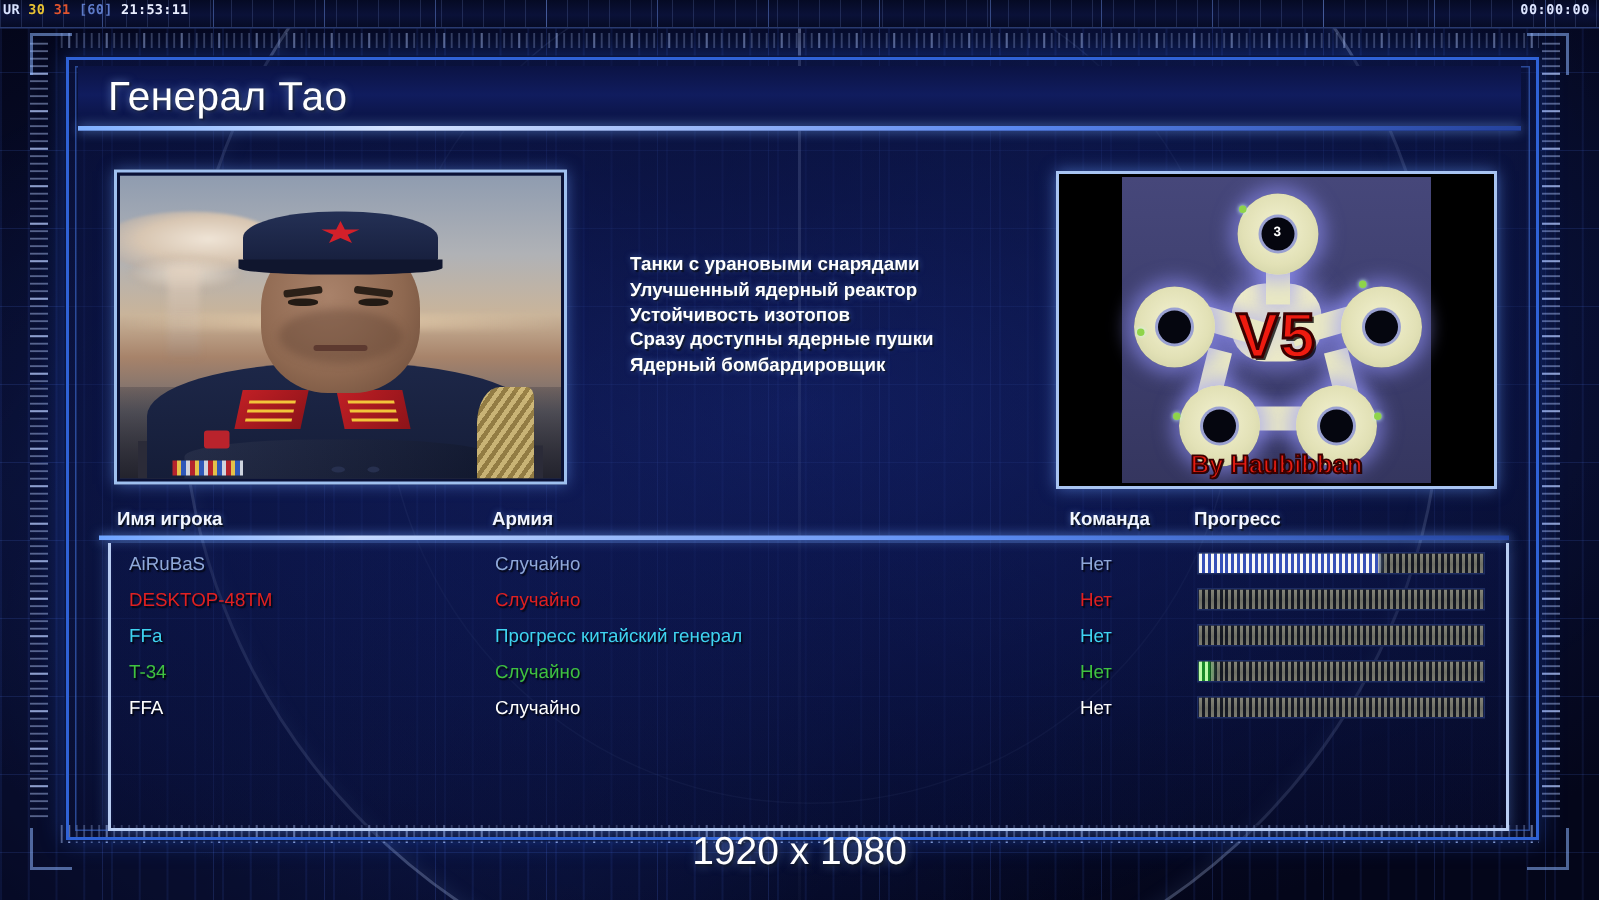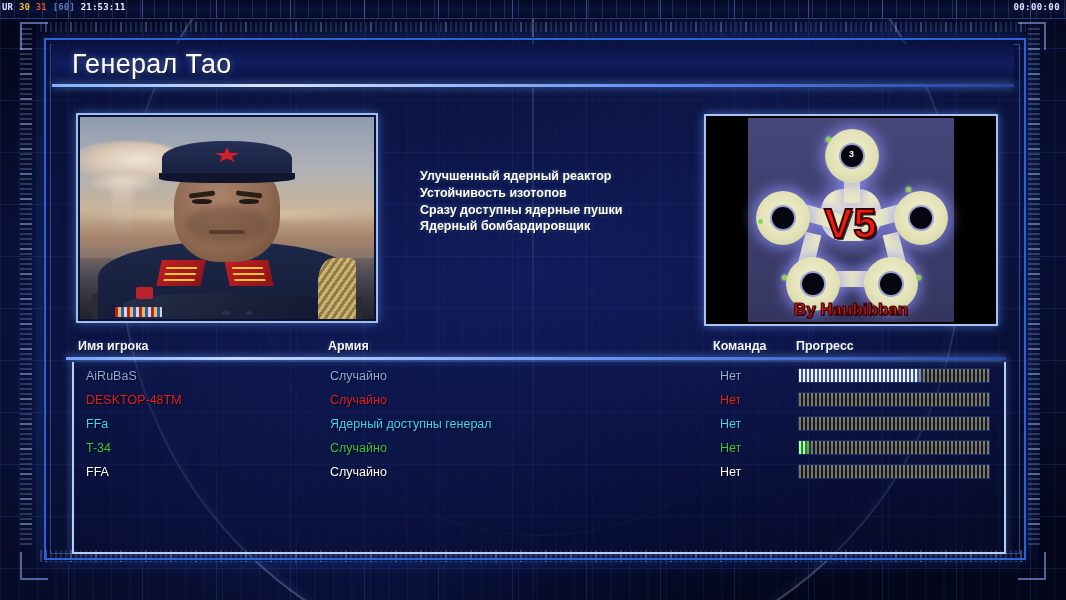--- a/index.html
+++ b/index.html
@@ -307,20 +307,21 @@
       <div class="star"></div>
       <div class="aig"></div>
       <div class="medals"></div>
       <div class="pin"></div>
       <div class="btn-d" style="left:48%;bottom:2%"></div>
       <div class="btn-d" style="left:56%;bottom:2%"></div>
     </div>
   </div>
 
   <div class="abilities">
+    <div>Танки с урановыми снарядами</div>
     <div>Улучшенный ядерный реактор</div>
     <div>Устойчивость изотопов</div>
     <div>Сразу доступны ядерные пушки</div>
     <div>Ядерный бомбардировщик</div>
   </div>
 
   <div class="map-wrap">
     <div class="map">
       <div class="map-field"></div>
       <div class="star5">
@@ -380,21 +381,21 @@
           <div class="cell c-name" style="color: rgb(224, 32, 32);">DESKTOP-48TM</div>
           <div class="cell c-army" style="color: rgb(224, 32, 32);">Случайно</div>
           <div class="cell c-team" style="color: rgb(224, 32, 32);">Нет</div>
           <div class="bar">
             <div class="track"></div>
             <div class="fill" style="width: 0%;"></div>
           </div>
         </div>
         <div class="row">
           <div class="cell c-name" style="color: rgb(63, 212, 240);">FFa</div>
-          <div class="cell c-army" style="color: rgb(63, 212, 240);">Ядерный доступны генерал</div>
+          <div class="cell c-army" style="color: rgb(63, 212, 240);">Прогресс китайский генерал</div>
           <div class="cell c-team" style="color: rgb(63, 212, 240);">Нет</div>
           <div class="bar">
             <div class="track"></div>
             <div class="fill" style="width: 0%;"></div>
           </div>
         </div>
         <div class="row">
           <div class="cell c-name" style="color: rgb(63, 194, 63);">T-34</div>
           <div class="cell c-army" style="color: rgb(63, 194, 63);">Случайно</div>
           <div class="cell c-team" style="color: rgb(63, 194, 63);">Нет</div>
@@ -408,13 +409,14 @@
           <div class="cell c-army" style="color: rgb(255, 255, 255);">Случайно</div>
           <div class="cell c-team" style="color: rgb(255, 255, 255);">Нет</div>
           <div class="bar">
             <div class="track"></div>
             <div class="fill" style="width: 0%;"></div>
           </div>
         </div>
       </div>
   </div>
 
+  <div class="footer-res">1920 x 1080</div>
 </div>
 
 </body></html>

